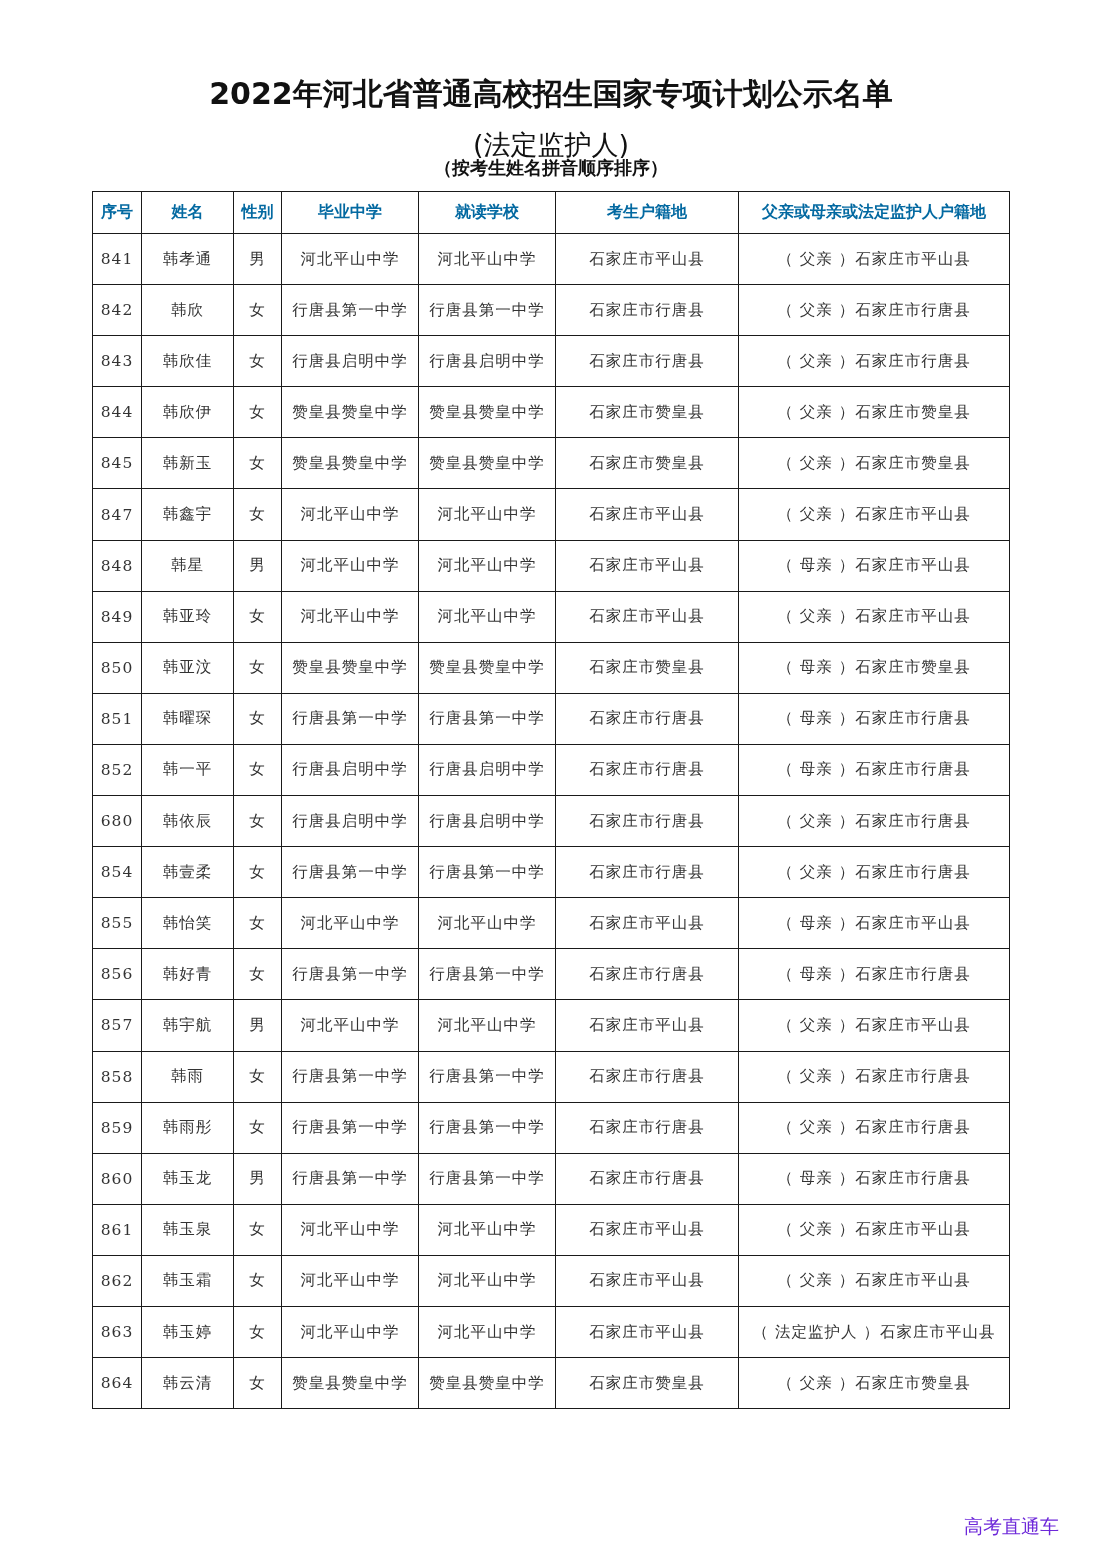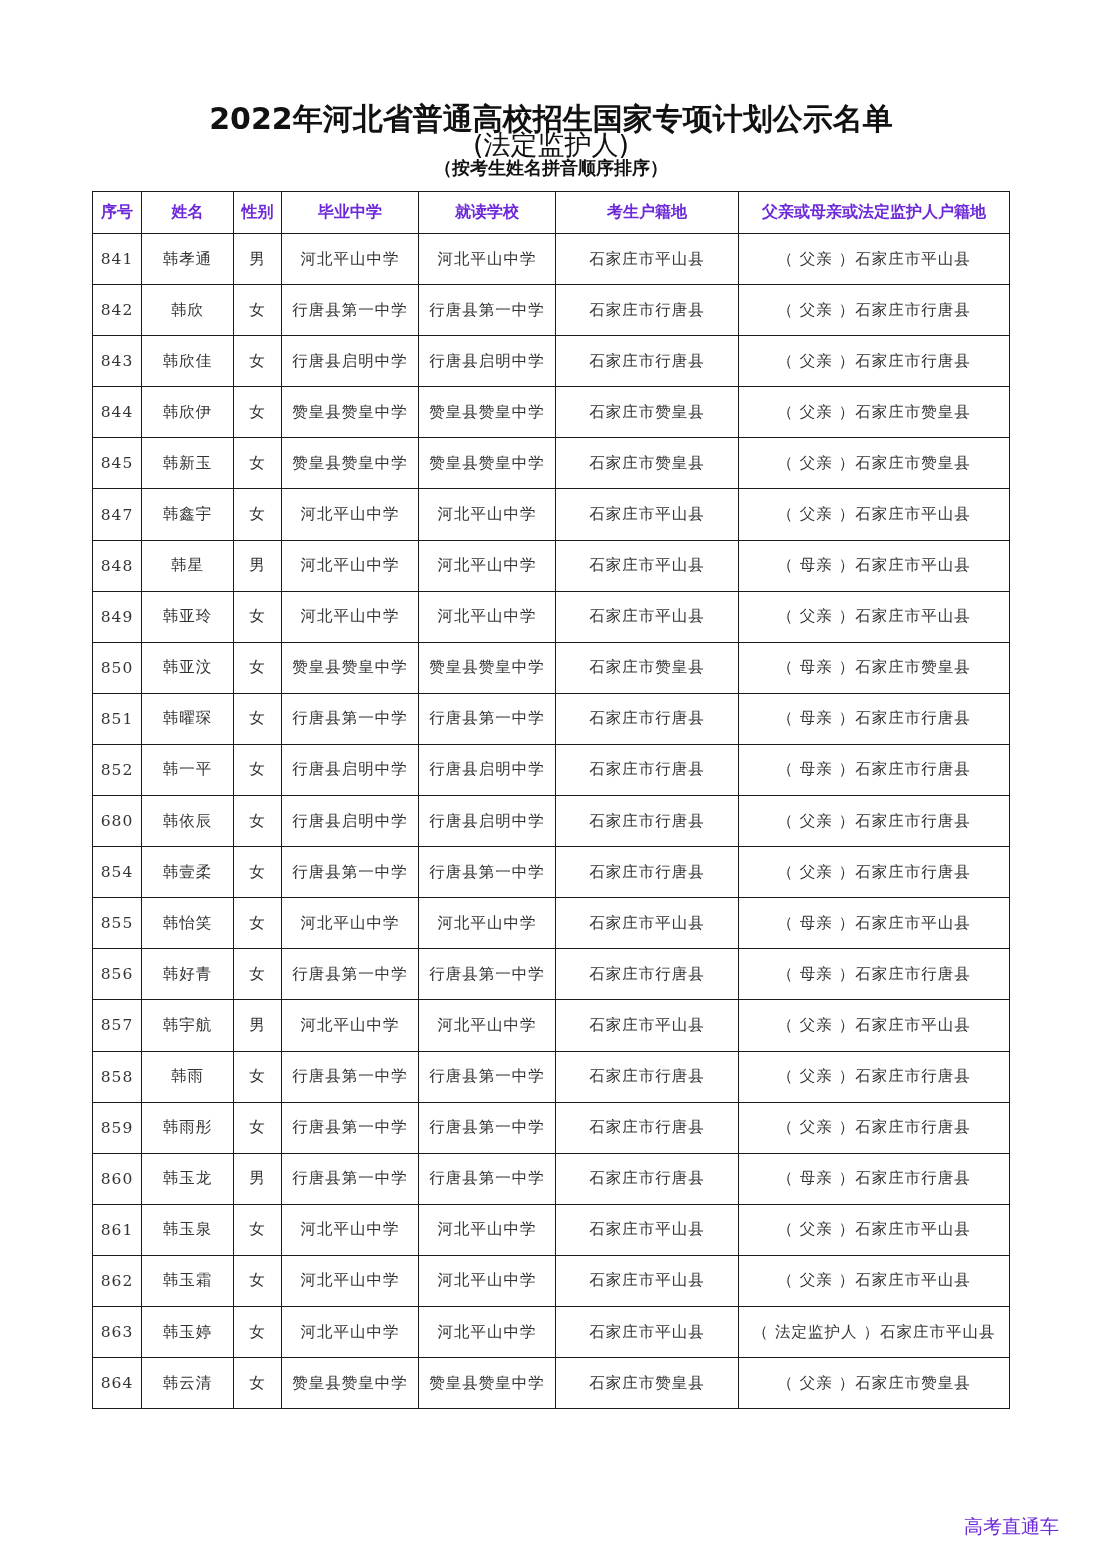--- a/index.html
+++ b/index.html
@@ -1,29 +1,29 @@
 <!DOCTYPE html>
 <html><head>
   <meta charset="utf-8">
   <style>
     html, body { margin: 0; padding: 0; background: #ffffff; }
     body { width: 1102px; height: 1559px; position: relative; overflow: hidden;
            font-family: "DejaVu Serif", "Liberation Serif", serif; color: #222; }
     .title { position: absolute; left: 0; width: 1102px; text-align: center; color: #111; }
-    .t1 { top: 99px; font-size: 30px; font-weight: bold; letter-spacing: 0px;
+    .t1 { top: 74px; font-size: 30px; font-weight: bold; letter-spacing: 0px;
           font-family: "DejaVu Sans", "Liberation Sans", sans-serif; }
     .t2 { top: 127px; font-size: 27px;
           font-family: "DejaVu Sans", "Liberation Sans", sans-serif; }
     .t3 { top: 156px; font-size: 18px; font-weight: bold;
           font-family: "DejaVu Sans", "Liberation Sans", sans-serif; }
     table.grid { position: absolute; left: 92px; top: 191px; width: 917px;
                  border-collapse: collapse; table-layout: fixed; }
     table.grid th, table.grid td { border: 1.6px solid #1a1a1a; text-align: center;
                  padding: 0; white-space: nowrap; overflow: hidden; }
-    table.grid th { height: 41px; font-size: 16px; font-weight: bold; color: #6d28d9;
+    table.grid th { height: 41px; font-size: 16px; font-weight: bold; color: #0369a1;
                     font-family: "DejaVu Sans", "Liberation Sans", sans-serif; }
     table.grid td { height: 50.1px; font-size: 15.5px; color: #333; letter-spacing: 1px; }
     td.num { letter-spacing: 0; }
     .footer { position: absolute; left: 964px; top: 1514px; font-size: 19px; color: #6d28d9;
               font-family: "DejaVu Sans", "Liberation Sans", sans-serif; }
   </style>
 </head>
 <body>
 
 <div class="title t1">2022年河北省普通高校招生国家专项计划公示名单</div>

